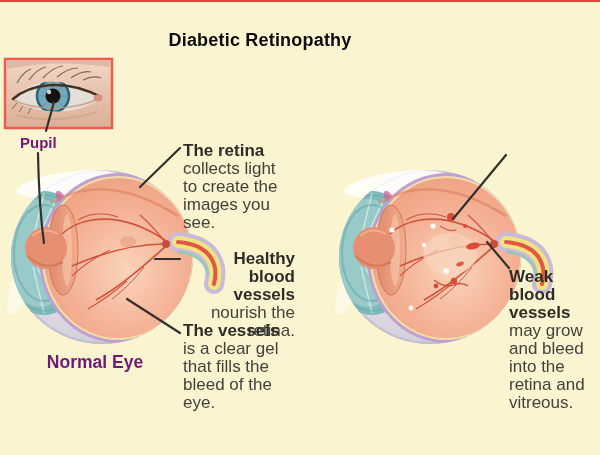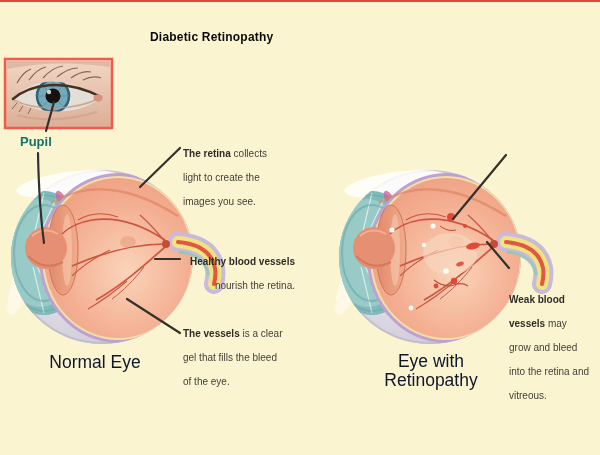--- a/index.html
+++ b/index.html
@@ -3,40 +3,40 @@
 <meta charset="utf-8">
 <style>
   html,body{margin:0;padding:0;}
   .canvas{
     position:relative; width:600px; height:455px; overflow:hidden;
     background:#FBF4D1;
     font-family:"Liberation Sans", sans-serif;
   }
   .topline{position:absolute;left:0;top:0;width:600px;height:2px;background:#E0473B;}
   .title{
-    position:absolute; left:150px; top:30px; width:220px; text-align:left;
-    font-size:12px; font-weight:bold; color:#0B0B0B; letter-spacing:.2px;
+    position:absolute; left:150px; top:30px; width:220px; text-align:center;
+    font-size:18px; font-weight:bold; color:#0B0B0B; letter-spacing:.2px;
   }
   .pupil-label{
-    position:absolute; left:20px; top:134px; font-size:13px; font-weight:bold; color:#0f766e;
+    position:absolute; left:20px; top:134px; font-size:15px; font-weight:bold; color:#701a75;
   }
   .callout{
-    position:absolute; font-size:10px; line-height:24px; color:#45413B;
+    position:absolute; font-size:17px; line-height:18px; color:#45413B;
   }
   .callout b{color:#2F2C27; font-weight:bold;}
   .caption{
     position:absolute; text-align:center; font-size:17.5px; line-height:19px;
-    font-weight:normal; color:#0f172a;
+    font-weight:bold; color:#701a75;
   }
   svg.art{position:absolute; left:0; top:0;}
   .lbl-retina  {left:183px; top:142px; width:96px;}
   .lbl-healthy {left:183px; top:250px; width:112px;text-align:right;}
   .lbl-vitreous{left:183px; top:322px; width:104px;}
   .lbl-tiny    {left:507px; top:144px; width:88px;}
-  .lbl-weak    {left:509px; top:268px; width:82px;margin-top:20px;}
+  .lbl-weak    {left:509px; top:268px; width:82px;}
   .cap-normal  {left:33px;  top:353px; width:124px;}
   .cap-retino  {left:379px; top:352px; width:104px;}
 </style>
 </head>
 <body>
 
 <div class="canvas">
   <div class="topline"></div>
 
   <svg class="art" width="600" height="455" viewBox="0 0 600 455">
@@ -216,14 +216,13 @@
   <div class="callout lbl-vitreous">
     <b>The vessels</b><span> is a clear gel that fills the bleed of the eye.</span>
   </div>
 
 
   <div class="callout lbl-weak">
     <b>Weak blood vessels</b><span> may grow and bleed into the retina and vitreous.</span>
   </div>
 
   <div class="caption cap-normal">Normal Eye</div>
-  <div class="caption cap-retino">Eye with Retinopathy</div>
 </div>
 
 </body></html>

